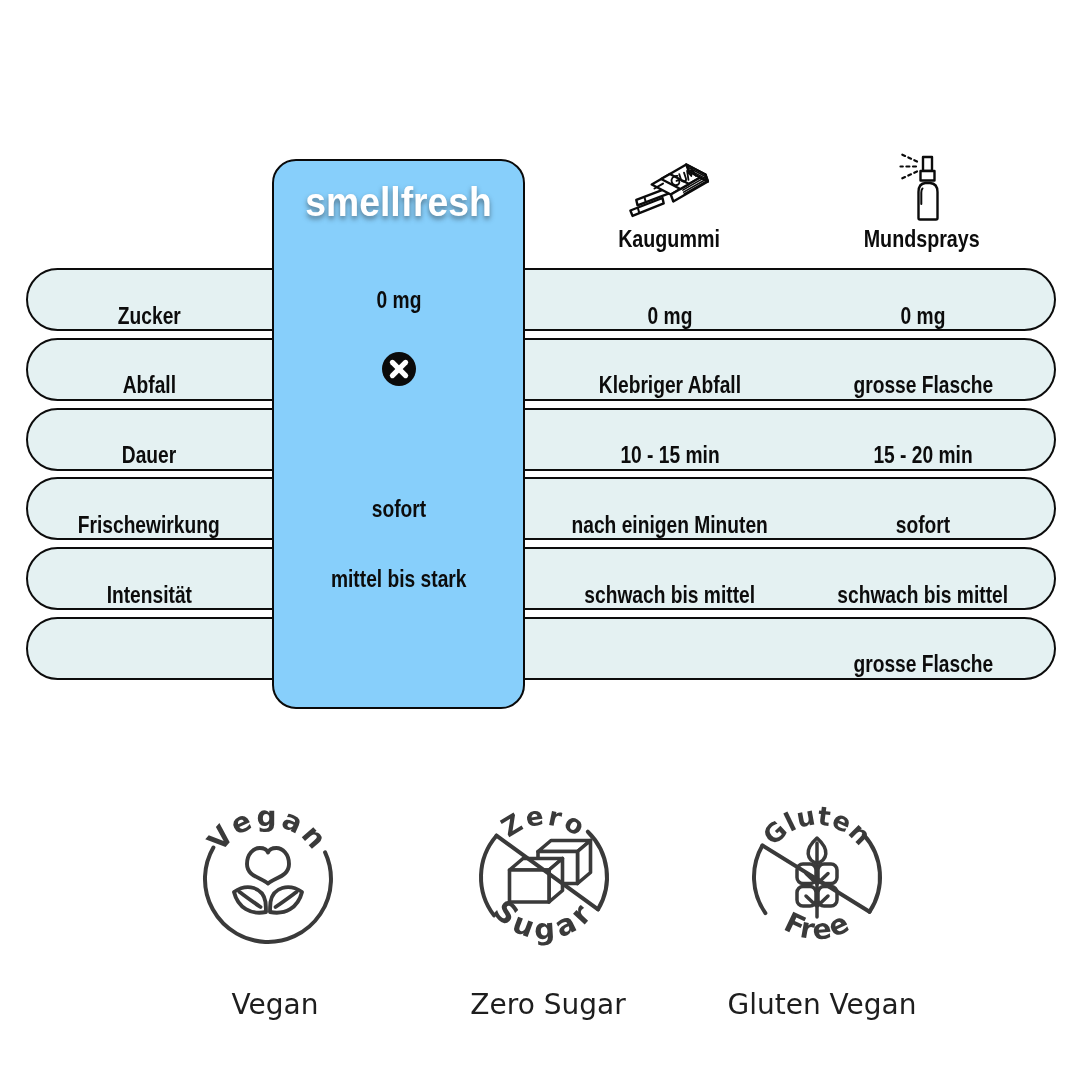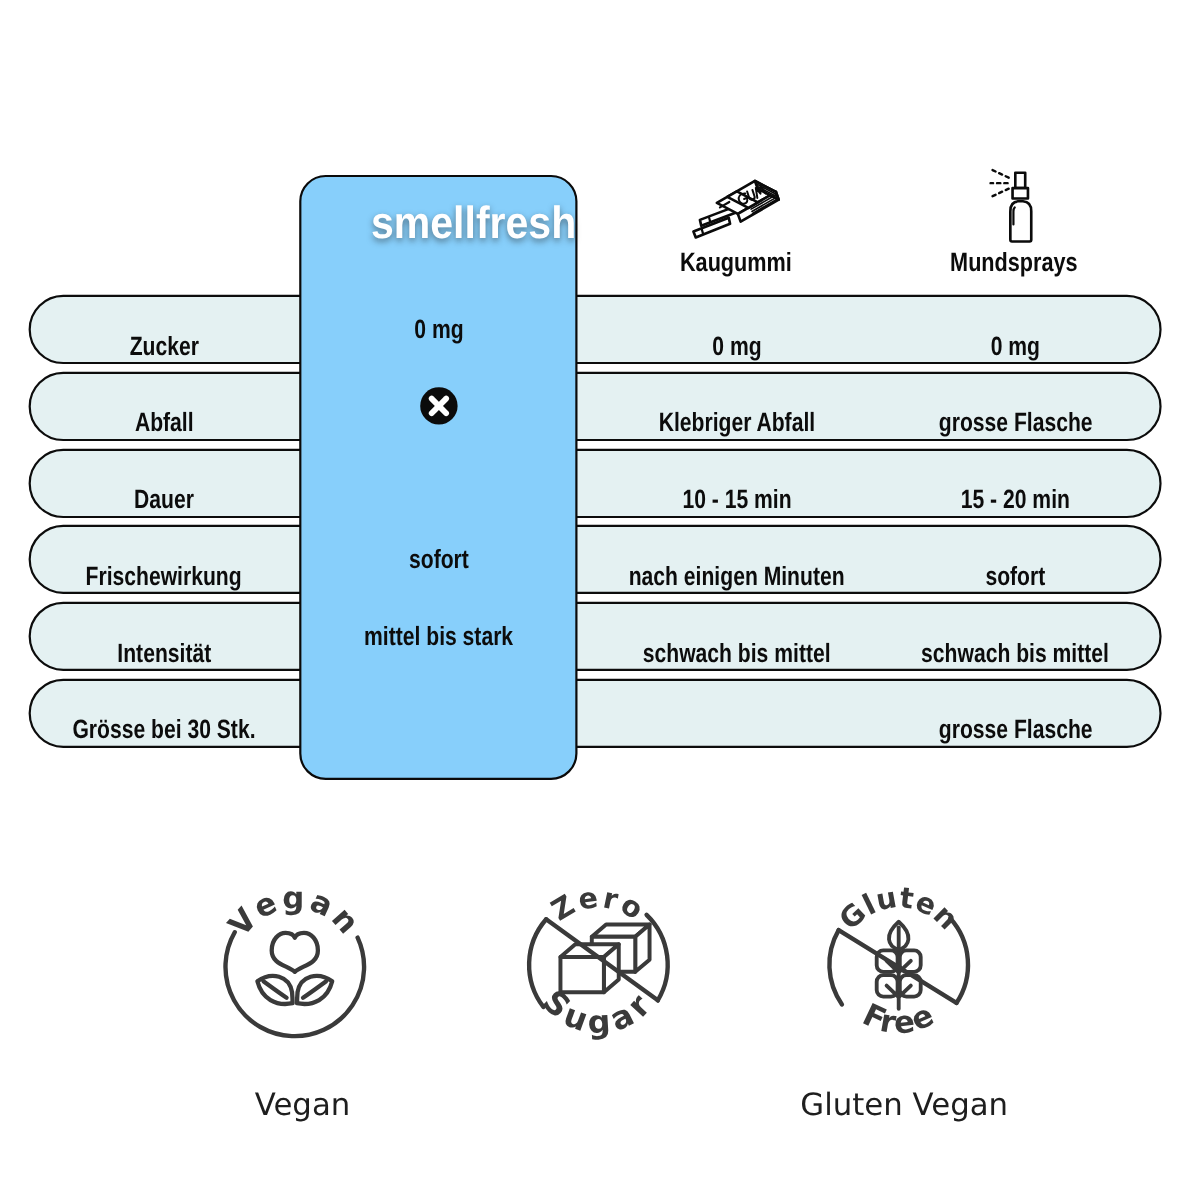--- a/index.html
+++ b/index.html
@@ -13,21 +13,21 @@
   .pill .c3{left:512px;width:260px;}
   .pill .c4{left:765px;width:260px;}
   .cellText{display:inline-block;font-weight:bold;font-size:24px;white-space:nowrap;
             transform:scaleX(0.8);transform-origin:center;letter-spacing:0;}
   .r0{top:268px}.r1{top:337.8px}.r2{top:407.5px}.r3{top:477.3px}.r4{top:547.1px}.r5{top:616.9px}
   
   .card{position:absolute;left:271.5px;top:158.5px;width:249.5px;height:546.5px;background:var(--card,#87cffb);
         border:2.6px solid #0a0a0a;border-radius:24px;z-index:2;}
   .cardTitle{position:absolute;left:271.5px;top:179.5px;width:254.5px;text-align:center;z-index:3;
              font-weight:bold;font-size:41px;color:#fff;line-height:44px;
-             text-shadow:0 3px 6px rgba(30,30,30,.5);margin-left:32px;}
+             text-shadow:0 3px 6px rgba(30,30,30,.5);}
   .cardTitle span{display:inline-block;transform:scaleX(0.91);transform-origin:center;}
   .c2cell{position:absolute;left:271.5px;width:254.5px;height:63px;display:flex;align-items:center;
           justify-content:center;z-index:3;}
   
   .hicon{position:absolute;z-index:1;}
   .hlabel{position:absolute;width:220px;text-align:center;font-weight:bold;font-size:24px;z-index:1;top:225px;text-decoration:underline;}
   .hlabel span{display:inline-block;transform:scaleX(0.82);transform-origin:center;white-space:nowrap;}
   .hl-gum{left:559px;}
   .hl-spray{left:812px;}
   
@@ -141,23 +141,20 @@
         <span class="cellText">Intensität</span>
       </div>
     <div class="cell c3">
         <span class="cellText">schwach bis mittel</span>
       </div>
     <div class="cell c4">
         <span class="cellText">schwach bis mittel</span>
       </div>
   </div>
   <div class="pill r5">
-    <div class="cell lab">
-        <span class="cellText">Grösse bei 30 Stk.</span>
-      </div>
     <div class="cell c4">
         <span class="cellText">grosse Flasche</span>
       </div>
   </div>
 
   <div class="card"></div>
   <div class="cardTitle"><span>smellfresh</span></div>
 
   <div class="c2cell r0">
       <span class="cellText">0 mg</span>
@@ -235,15 +232,16 @@
         <path d="M -11 -3.5 L -1 6 M 11 -3.5 L 1 6"></path>
         <path d="M -11 19 L -1 28.5 M 11 19 L 1 28.5"></path>
       </g>
       <line x1="-54.6" y1="-31.5" x2="52.5" y2="34.8"></line>
     </g>
     <text class="badgeTxt" font-size="26" letter-spacing="0.5"><textPath href="#arcGluTop" startOffset="50%" text-anchor="middle">Gluten</textPath></text>
     <text class="badgeTxt" font-size="28" letter-spacing="1"><textPath href="#arcGluBot" startOffset="50%" text-anchor="middle">Free</textPath></text>
   </svg>
 
   <div class="blabel bl-0">Vegan</div>
+  <div class="blabel bl-1">Zero Sugar</div>
   <div class="blabel bl-2">Gluten Vegan</div>
 
 </div>
 
 </body></html>

